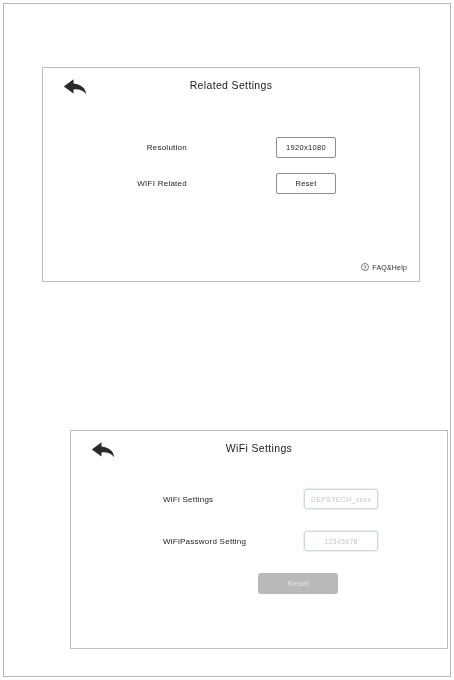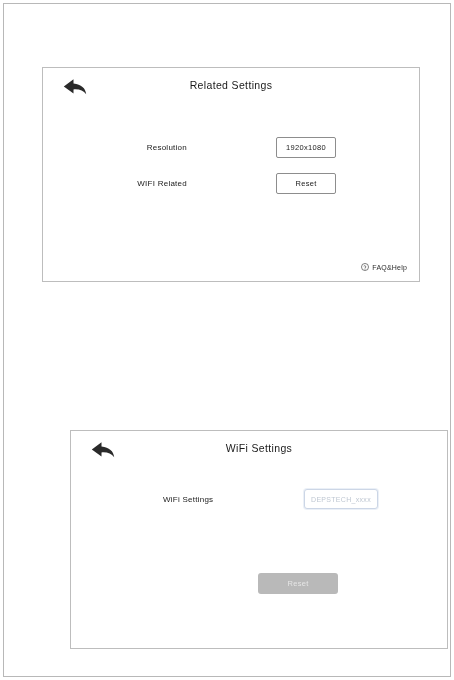--- a/index.html
+++ b/index.html
@@ -245,19 +245,23 @@
         </svg>
       </span>
       <div class="panel-title">WiFi Settings</div>
     </div>
 
     <div class="row" style="top:57px;">
       <div class="row-label left-aligned">WiFi Settings</div>
       <div class="field-box">DEPSTECH_xxxx</div>
     </div>
 
+    <div class="row" style="top:99px;">
+      <div class="row-label left-aligned">WiFiPassword Setting</div>
+      <div class="field-box">12345678</div>
+    </div>
 
     <div class="row" style="top:141px;">
       <div class="reset-wide">Reset</div>
     </div>
   </div>
 
 </div>
 
 </body></html>

